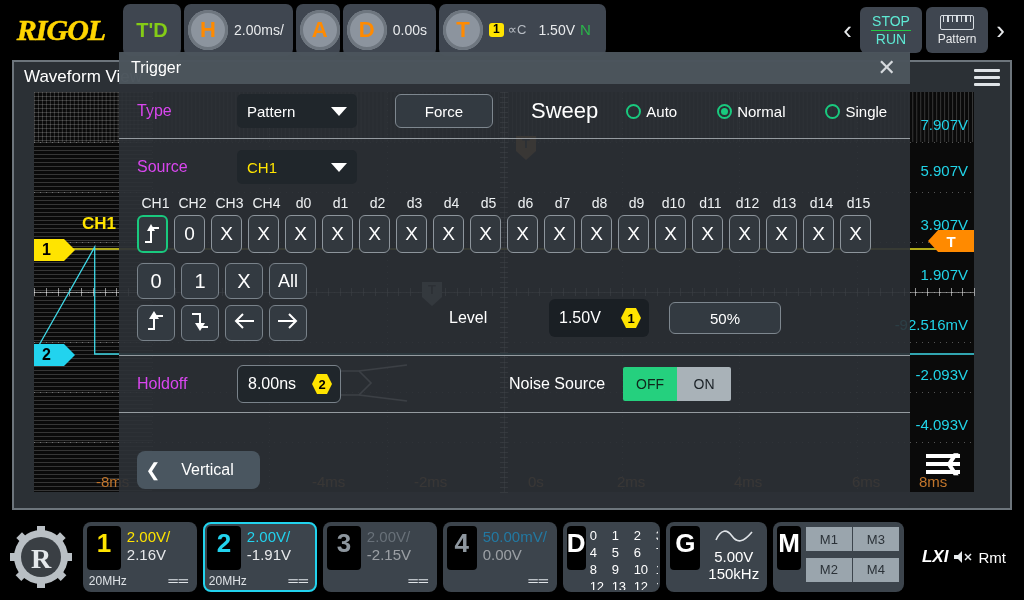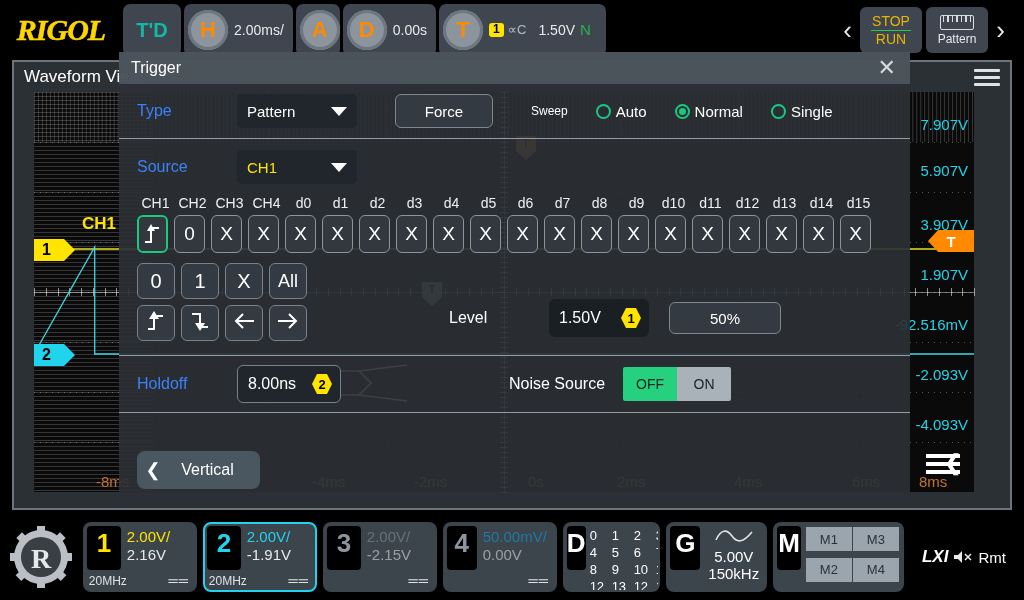--- a/index.html
+++ b/index.html
@@ -24,21 +24,21 @@
     font-weight:bold; font-size:30px; letter-spacing:-1px;
     font-style:italic;
     -webkit-text-stroke:0.5px #ffd500;
   }
   .tbox {
     height:52px; background:#3f4650; border-radius:7px;
     display:flex; align-items:center; margin-left:3px;
     position:relative;
   }
   .trigstate { width:58px; justify-content:center; }
-  .trigstate span { color:#14b8a6; font-size:20px; font-weight:bold; }
+  .trigstate span { color:#84cc16; font-size:20px; font-weight:bold; }
   .circ {
     width:40px; height:40px; border-radius:50%;
     background:#8c949e; color:#ff8a00;
     display:flex; align-items:center; justify-content:center;
     font-size:22px; font-weight:bold; margin-left:4px;
     box-shadow: inset 0 0 0 3px #6e767f;
   }
   .tb-inner { padding:0 9px 0 6px; line-height:1.15; }
   .tb-inner .l1 { font-size:14px; color:#e8eaec; }
   .tb-inner .l2 { font-size:13px; color:#b8bdc4; }
@@ -54,21 +54,21 @@
   #rightctl {
     position:absolute; right:0; top:2px; width:185px; height:56px;
     background:#000; display:flex; align-items:center; gap:4px;
   }
   .chev { color:#e8eaec; font-size:26px; width:17px; text-align:center; cursor:default;}
   .ctlbtn {
     width:62px; height:46px; background:#3f4650; border-radius:6px;
     display:flex; flex-direction:column; align-items:center; justify-content:center;
     font-size:13px;
   }
-  .stopbtn span { color:#eab308; font-size:14px; line-height:1.05; display:block; text-align:center;}
+  .stopbtn span { color:#5eead4; font-size:14px; line-height:1.05; display:block; text-align:center;}
   .stopbtn .sep { width:40px; height:1px; background:#22cc44; margin:1px auto; }
   .measicon { width:34px; height:15px; border:1.5px solid #d8dde2; border-radius:2px;
     display:flex; align-items:flex-start; justify-content:space-around; padding-top:0px;}
   .measicon i { width:1.5px; height:6px; background:#d8dde2; display:block; }
   .ctlbtn .lbl { font-size:12px; color:#e8eaec; margin-top:2px; }
 
   
   #wfwrap {
     position:absolute; left:12px; top:60px; width:1000px; height:450px;
     background:#2b3035; border:2px solid #6d757c;
@@ -134,37 +134,37 @@
     border-radius:2px;
   }
   #dlghead {
     height:32px; display:flex; align-items:center; justify-content:space-between;
     padding:0 14px 0 12px; background:rgba(86,96,104,0.75);
     font-size:16px; color:#fff;
   }
   #dlghead .x { font-size:22px; color:#d6dade; line-height:1; cursor:pointer;}
   .hrule { height:1px; background:#b9c0c6; opacity:.75; }
   .row { display:flex; align-items:center; height:64px; padding-left:18px; }
-  .rlabel { font-size:16px; color:#3b82f6; width:100px; }
+  .rlabel { font-size:16px; color:#d946ef; width:100px; }
 
   .ddown {
     background:#20262b; border-radius:5px; height:34px; width:120px;
     display:flex; align-items:center; justify-content:space-between;
     padding:0 10px; font-size:15px; color:#fff;
   }
   .ddown .car { width:0;height:0;border-left:8px solid transparent;
     border-right:8px solid transparent;border-top:9px solid #fff; }
   .yellowtxt { color:#ffe400; }
 
   .btn-outline {
     background:#333a41; border:1px solid #7e878f; border-radius:6px;
     height:34px; min-width:98px; display:flex; align-items:center; justify-content:center;
     font-size:15px; color:#fff;
   }
-  .radio-grp { display:flex; align-items:center; gap:0px; }
+  .radio-grp { display:flex; align-items:center; gap:12px; }
   .radio { display:flex; align-items:center; margin-left:28px; font-size:15px;}
   .radio .dot {
     width:15px; height:15px; border-radius:50%; border:2px solid #19c97e;
     margin-right:5px; display:flex; align-items:center; justify-content:center;
   }
   .radio .dot.on::after{content:"";width:7px;height:7px;border-radius:50%;background:#19c97e;}
 
   
   #patwrap { padding-left:18px; }
   #patlabels { display:flex; font-size:14px; color:#eef1f3; }
@@ -583,21 +583,21 @@
 
   <div class="row" style="height:54px;">
     <div class="rlabel">Type</div>
     <div class="ddown">
       <span>Pattern</span>
       <span class="car"></span>
     </div>
     <div class="btn-outline" style="margin-left:38px;">
       <span>Force</span>
     </div>
-    <div style="margin-left:38px;font-size:12px;">Sweep</div>
+    <div style="margin-left:38px;font-size:22px;">Sweep</div>
     <div class="radio-grp">
       <label class="radio">
         <span class="dot"></span>
         <span>Auto</span>
       </label>
       <label class="radio">
         <span class="dot on"></span>
         <span>Normal</span>
       </label>
       <label class="radio">

